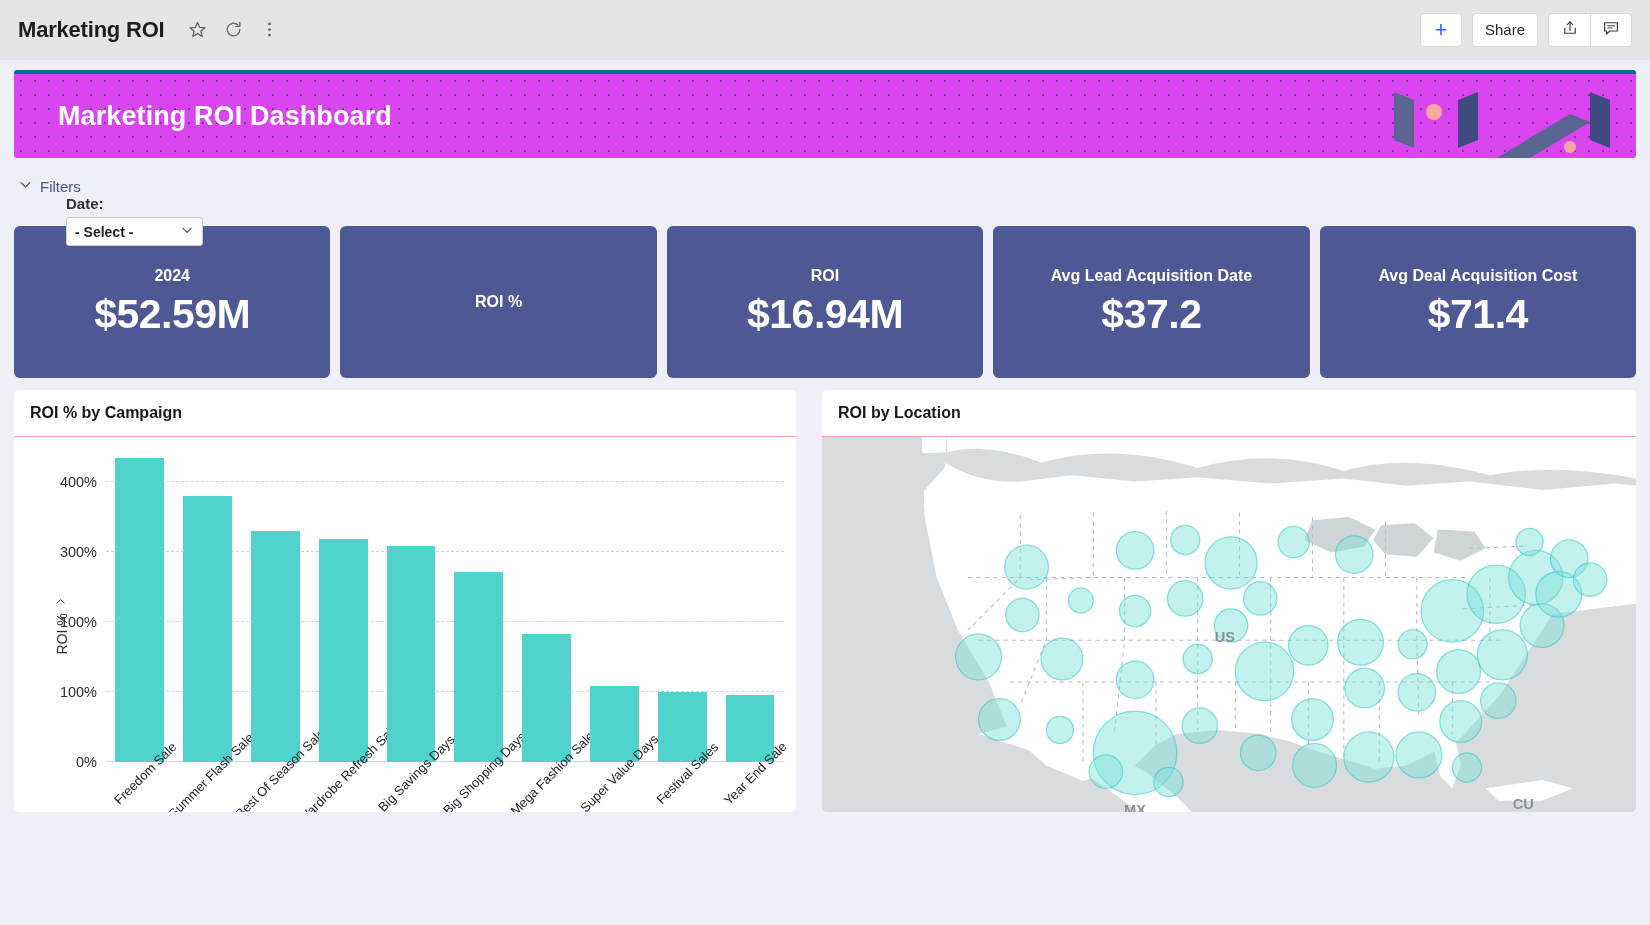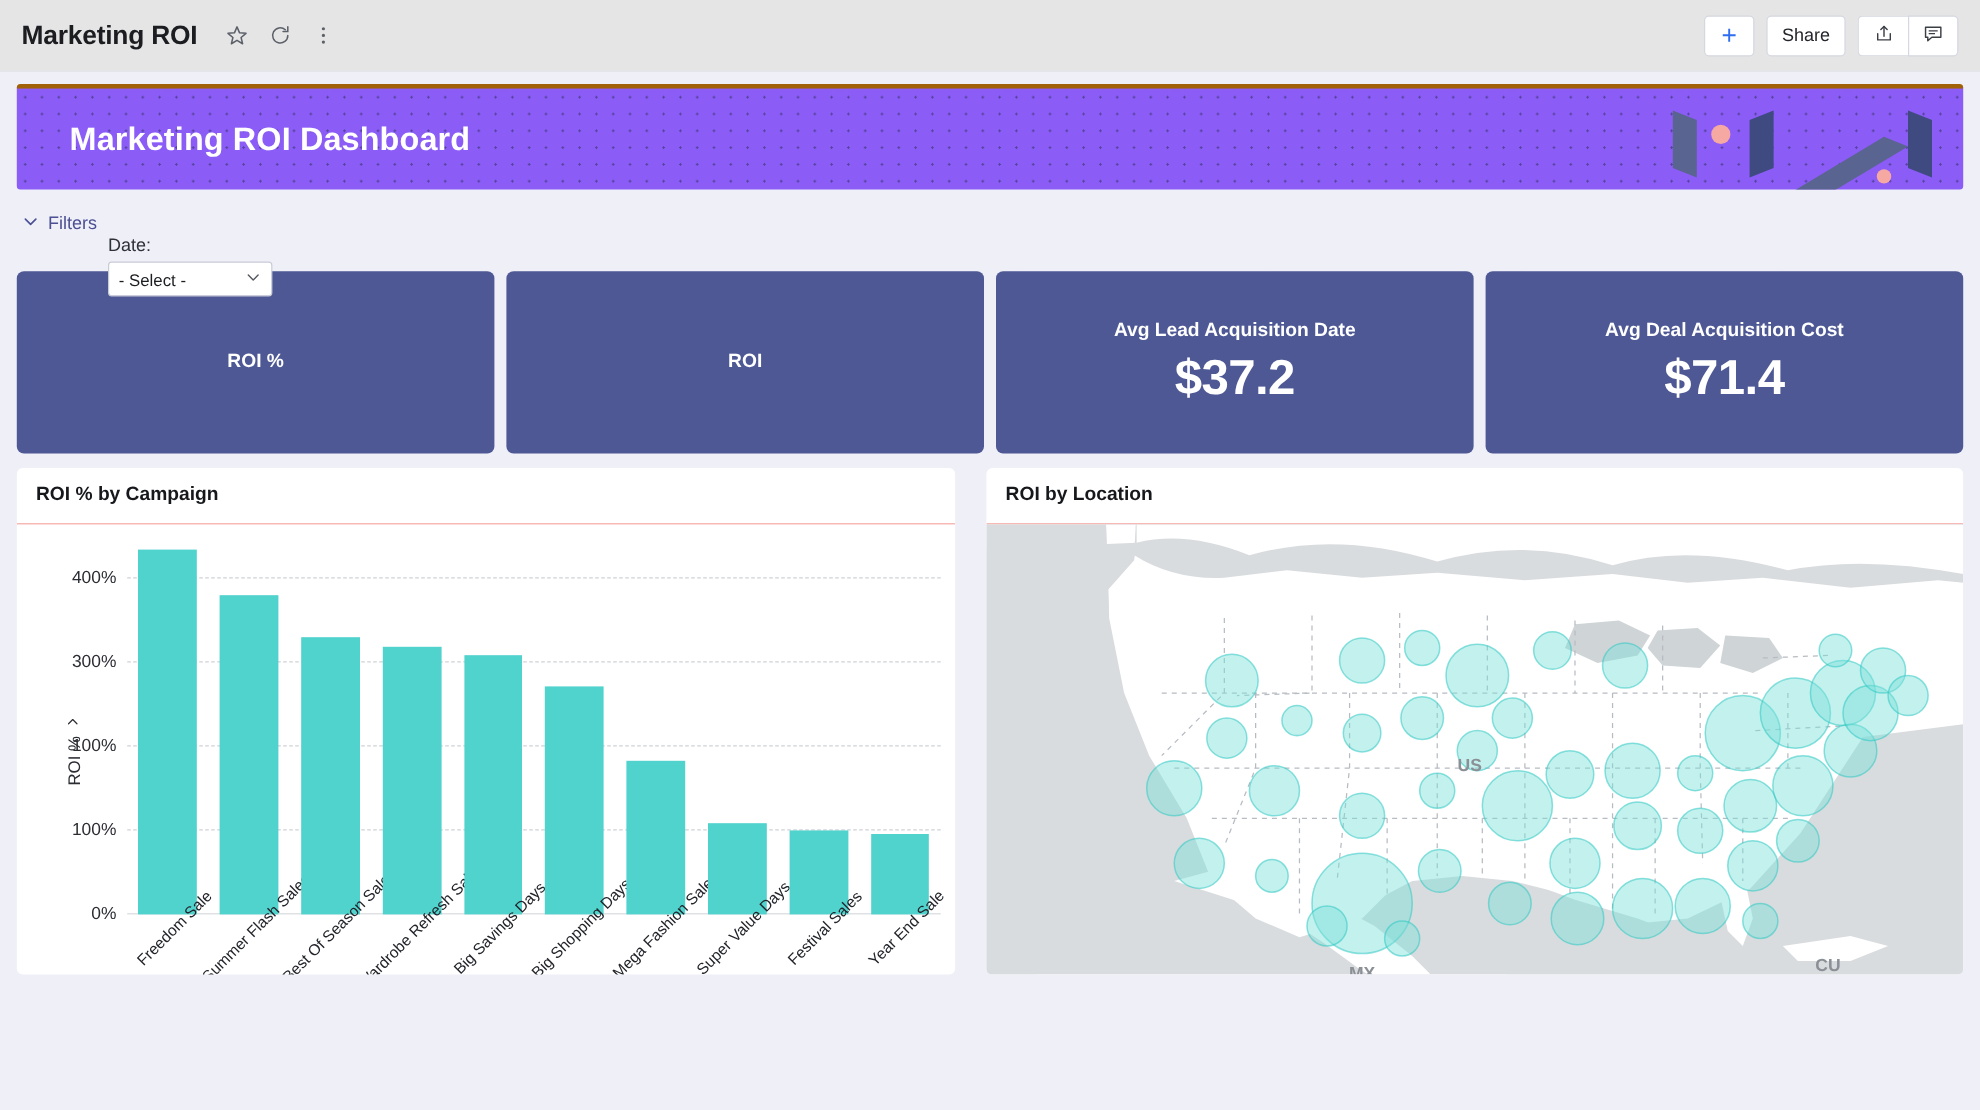--- a/index.html
+++ b/index.html
@@ -66,23 +66,23 @@
     background: #eeeff7;
     height: 865px;
     padding: 10px 8px 0 8px;
     position: relative;
   }
 
   
   .banner {
     height: 88px;
     margin: 0 6px;
-    border-top: 4px solid #a16207;
+    border-top: 4px solid #0369a1;
     border-radius: 3px;
-    background: #8b5cf6;
+    background: #d946ef;
     position: relative;
     overflow: hidden;
     display: flex;
     align-items: center;
   }
   .banner::before{
     content:"";
     position:absolute; inset:0;
     background-image: radial-gradient(#2a3058 1px, transparent 1px);
     background-size: 14px 14px;
@@ -112,21 +112,21 @@
   }
   .filters-toggle {
     display: flex;
     align-items: center;
     gap: 7px;
     color: #4b4f93;
     font-size: 15px;
     margin-top: 7px;
     cursor: pointer;
   }
-  .filter-field { margin-left: 72px; }
+  .filter-field { margin-left: 48px; font-weight: bold; }
   .filter-label {
     font-size: 15px;
     color: #2e3138;
     margin-bottom: 5px;
   }
   .select-box {
     width: 137px;
     height: 29px;
     background: #ffffff;
     border: 1px solid #c9ccd6;
@@ -352,24 +352,29 @@
           <svg width="14" height="14" viewBox="0 0 24 24" fill="none" stroke="#55585f" stroke-width="2" stroke-linecap="round" stroke-linejoin="round">
             <polyline points="5,9 12,16 19,9"></polyline>
           </svg>
         </span>
       </div>
     </div>
   </div>
 
   <div class="kpi-row">
     <div class="kpi">
+      <div class="kpi-label">2024</div>
+      <div class="kpi-value">$52.59M</div>
+    </div>
+    <div class="kpi">
       <div class="kpi-label">ROI %</div>
     </div>
     <div class="kpi">
       <div class="kpi-label">ROI</div>
+      <div class="kpi-value">$16.94M</div>
     </div>
     <div class="kpi">
       <div class="kpi-label">Avg Lead Acquisition Date</div>
       <div class="kpi-value">$37.2</div>
     </div>
     <div class="kpi">
       <div class="kpi-label">Avg Deal Acquisition Cost</div>
       <div class="kpi-value">$71.4</div>
     </div>
   </div>

